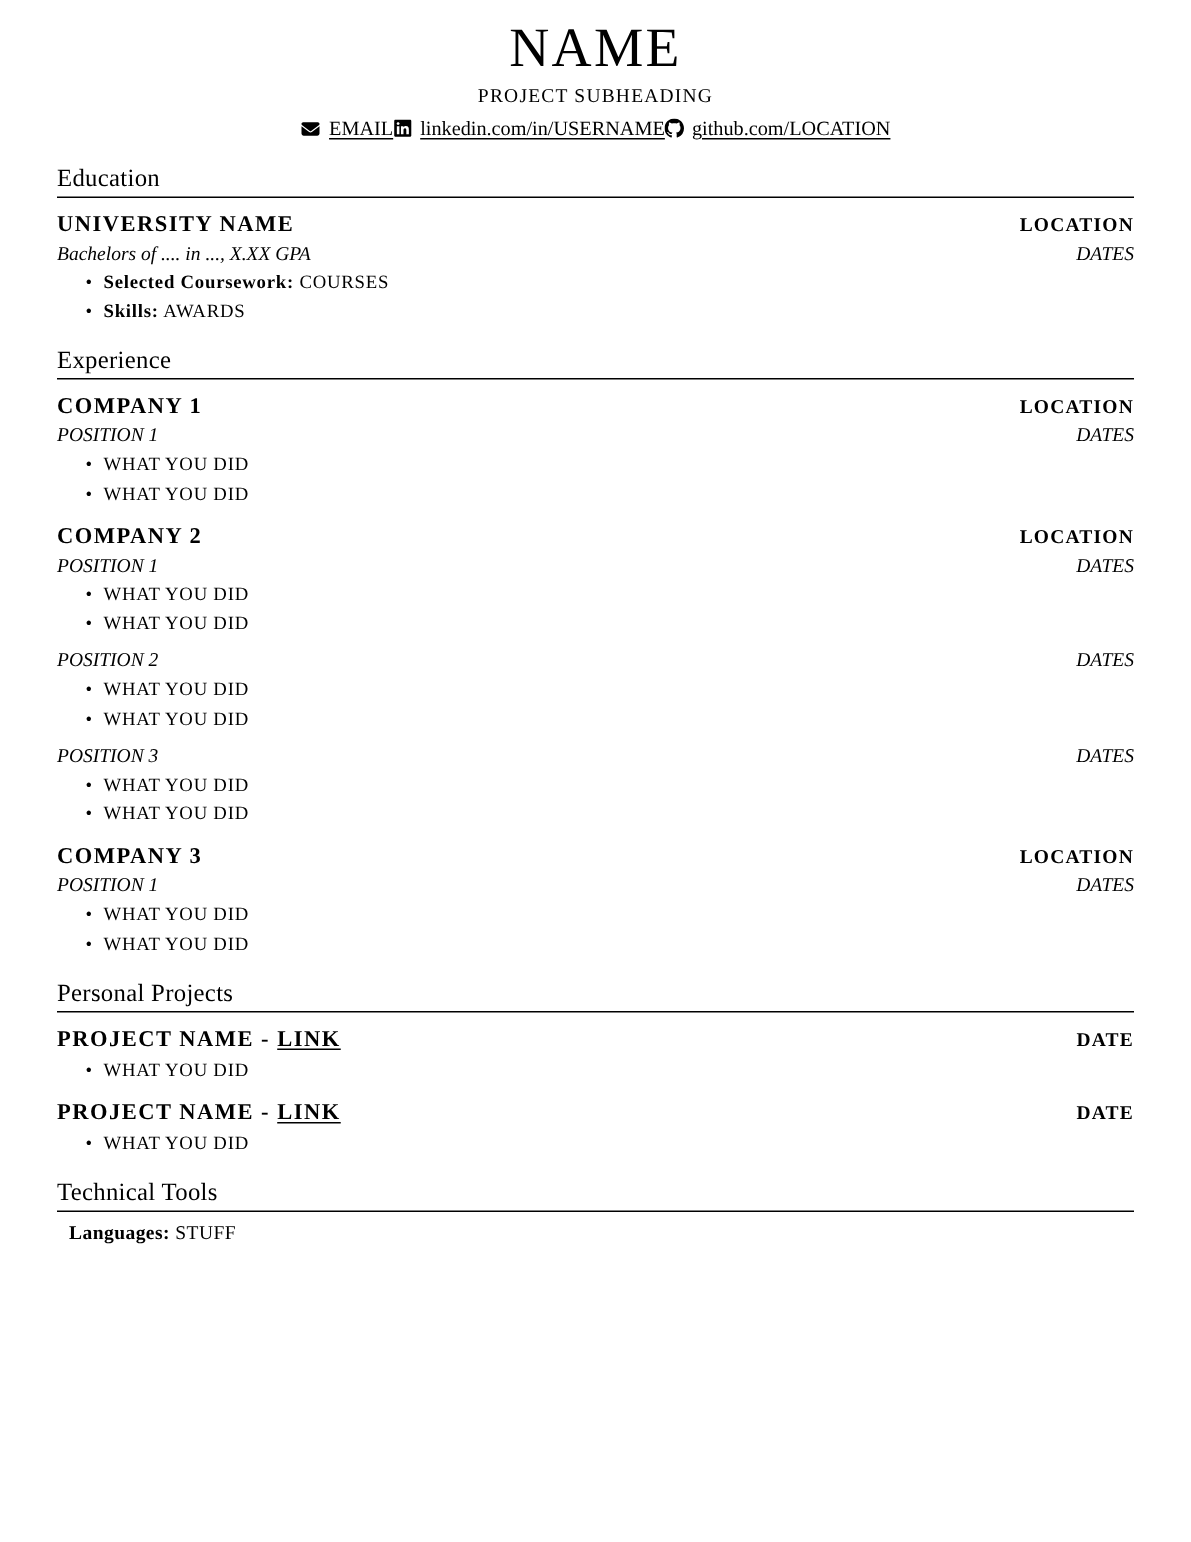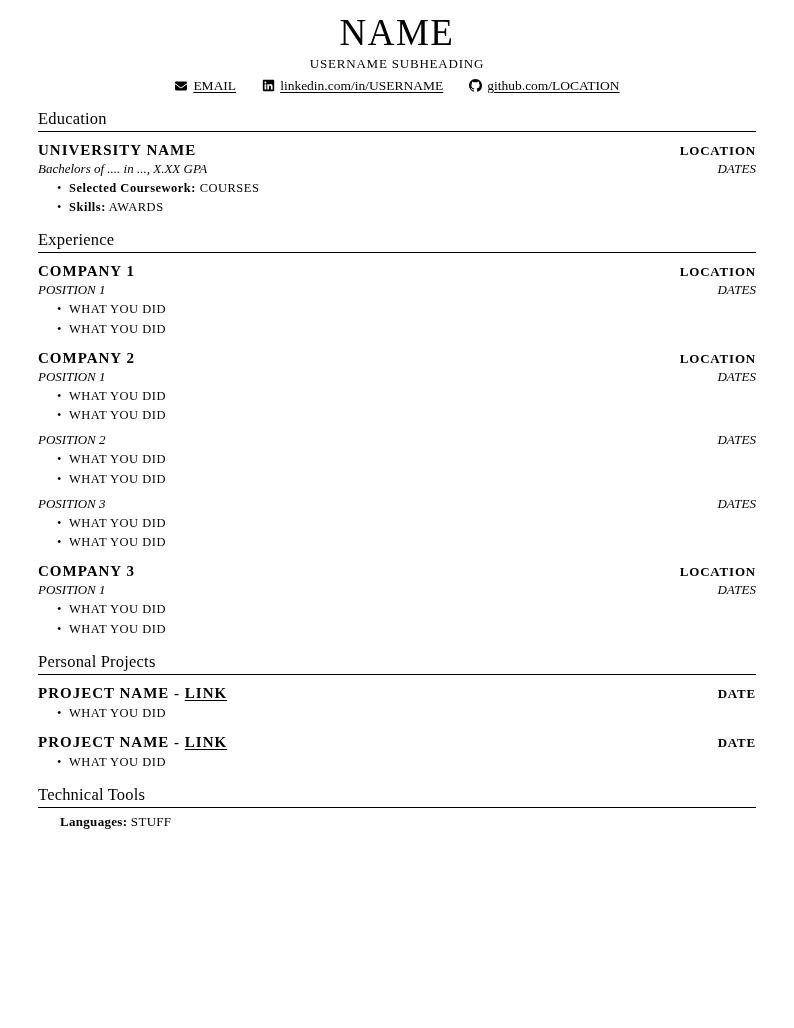--- a/index.html
+++ b/index.html
@@ -10,21 +10,21 @@
     font-family: "Liberation Serif", serif;
     overflow: hidden;
   }
   .page { padding: 14px 38px 0 38px; }
 
   .header { text-align: center; }
   .name { font-size: 37px; font-weight: normal; letter-spacing: 1.5px; line-height: 1.05; }
   .subheading { font-size: 13px; letter-spacing: 0.8px; margin-top: 3px; }
   .contact-row {
     display: flex; justify-content: center; align-items: center;
-    gap: 26px; margin-top: 6px; font-size: 13.5px;
+    margin-top: 6px; font-size: 13.5px;
   }
   .contact { display: inline-flex; align-items: center; gap: 5px; }
   .icon svg { display: block; }
   a.contact-link, a.proj-link {
     color: #000000; text-decoration: underline; text-underline-offset: 2px;
   }
 
   .section { margin-top: 15px; }
   .section-title {
     font-size: 16.5px; font-weight: normal; letter-spacing: 0.2px;
@@ -38,31 +38,31 @@
   .italic-row { font-style: italic; font-size: 13px; margin-top: 2px; gap: 36px; }
   .bullets { margin-top: 3px; }
   .bullet {
     position: relative; margin-left: 17px; padding-left: 14px;
     font-size: 12.5px; letter-spacing: 0.5px; margin-top: 3px; line-height: 1.3;
   }
   .bullet::before { content: "\2022"; position: absolute; left: 2px; }
   .bold { font-weight: bold; }
   .position + .position { margin-top: 9px; }
 
-  .skills-list { margin-top: 6px; margin-left: 22px; }
+  .skills-list { margin-top: 6px; margin-left: 8px; }
   .skill-line { font-size: 13px; margin-top: 3px; letter-spacing: 0.3px; }
 </style>
 </head>
 <body>
 
 <div class="page">
 
   <header class="header">
     <h1 class="name">NAME</h1>
-    <div class="subheading">USERNAME SUBHEADING</div>
+    <div class="subheading">PROJECT SUBHEADING</div>
     <div class="contact-row">
       <span class="contact">
         <span class="icon">
           <svg viewBox="0 0 512 512" width="14" height="12">
               <path fill="#000" d="M48 64C21.5 64 0 85.5 0 112c0 15.1 7.1 29.3 19.2 38.4L236.8 313.6c11.4 8.5 27 8.5 38.4 0L492.8 150.4c12.1-9.1 19.2-23.3 19.2-38.4c0-26.5-21.5-48-48-48H48zM0 176V384c0 35.3 28.7 64 64 64H448c35.3 0 64-28.7 64-64V176L294.4 339.2c-22.8 17.1-54 17.1-76.8 0L0 176z"></path>
             </svg>
         </span>
         <a href="#" class="contact-link">EMAIL</a>
       </span>
       <span class="contact">

